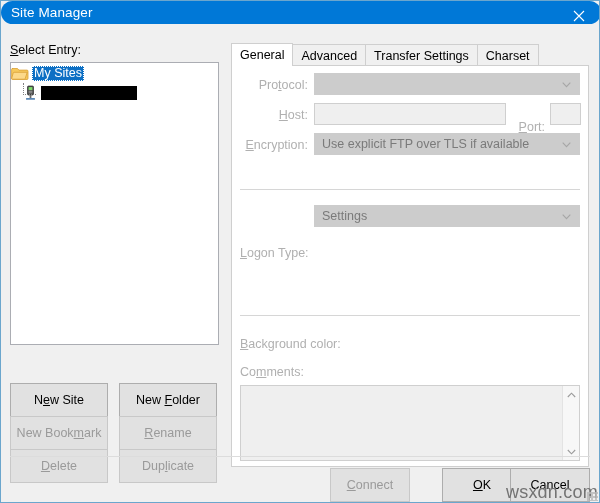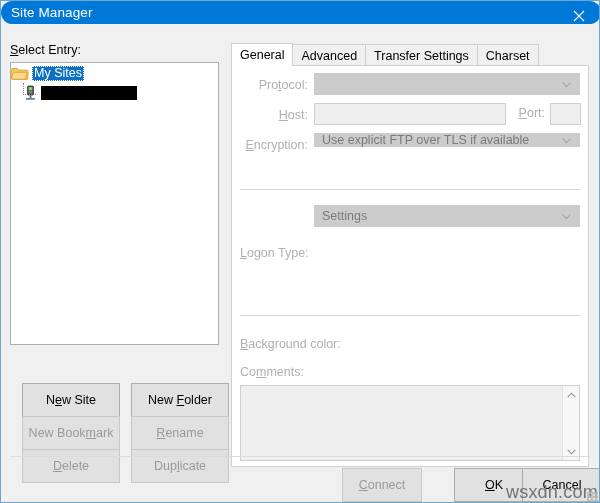--- a/index.html
+++ b/index.html
@@ -125,21 +125,20 @@
     background: #e1e1e1;
     border: 1px solid #adadad;
     font-family: "Liberation Sans", sans-serif;
     font-size: 12.5px;
     color: #000000;
     display: flex;
     align-items: center;
     justify-content: center;
     padding: 16px;
     white-space: nowrap;
-    margin-left: 12px;
   }
   .btn.disabled {
     color: #9a9a9a;
     background: #e1e1e1;
     border-color: #c8c8c8;
   }
   .btn-ns   { left: 9px;   top: 352px; width: 98px; height: 26px; }
   .btn-nf   { left: 118px; top: 352px; width: 98px; height: 26px; }
   .btn-nb   { left: 9px;   top: 385px; width: 98px; height: 26px; }
   .btn-rn   { left: 118px; top: 385px; width: 98px; height: 26px; }
@@ -369,25 +368,25 @@
       <div class="combo" style="left:82px; top:7px; width:266px; height:22px;">
         <span class="chev">
           <svg width="9" height="6" viewBox="0 0 9 6">
               <path d="M.7 .7 L4.5 4.6 L8.3 .7" stroke="#a6a6a6" stroke-width="1.1" fill="none"></path>
             </svg>
         </span>
       </div>
 
       <div class="f-label" style="left:8px; top:42px; width:68px;"><u class="acc">H</u>ost:</div>
       <div class="textinput" style="left:82px; top:37px; width:192px; height:22px;"></div>
-      <div class="f-label" style="left:279px; top:40px; width:34px;"><u class="acc">P</u>ort:</div>
+      <div class="f-label" style="left:279px; top:54px; width:34px;"><u class="acc">P</u>ort:</div>
       <div class="textinput" style="left:318px; top:37px; width:31px; height:22px;"></div>
 
       <div class="f-label" style="left:8px; top:72px; width:68px;"><u class="acc">E</u>ncryption:</div>
-      <div class="combo" style="left:82px; top:67px; width:266px; height:14px;">
+      <div class="combo" style="left:82px; top:67px; width:266px; height:22px;">
         <span>Use explicit FTP over TLS if available</span>
         <span class="chev">
           <svg width="9" height="6" viewBox="0 0 9 6">
               <path d="M.7 .7 L4.5 4.6 L8.3 .7" stroke="#a6a6a6" stroke-width="1.1" fill="none"></path>
             </svg>
         </span>
       </div>
 
       <div class="divider" style="left:8px; top:123px; width:340px;"></div>
 

